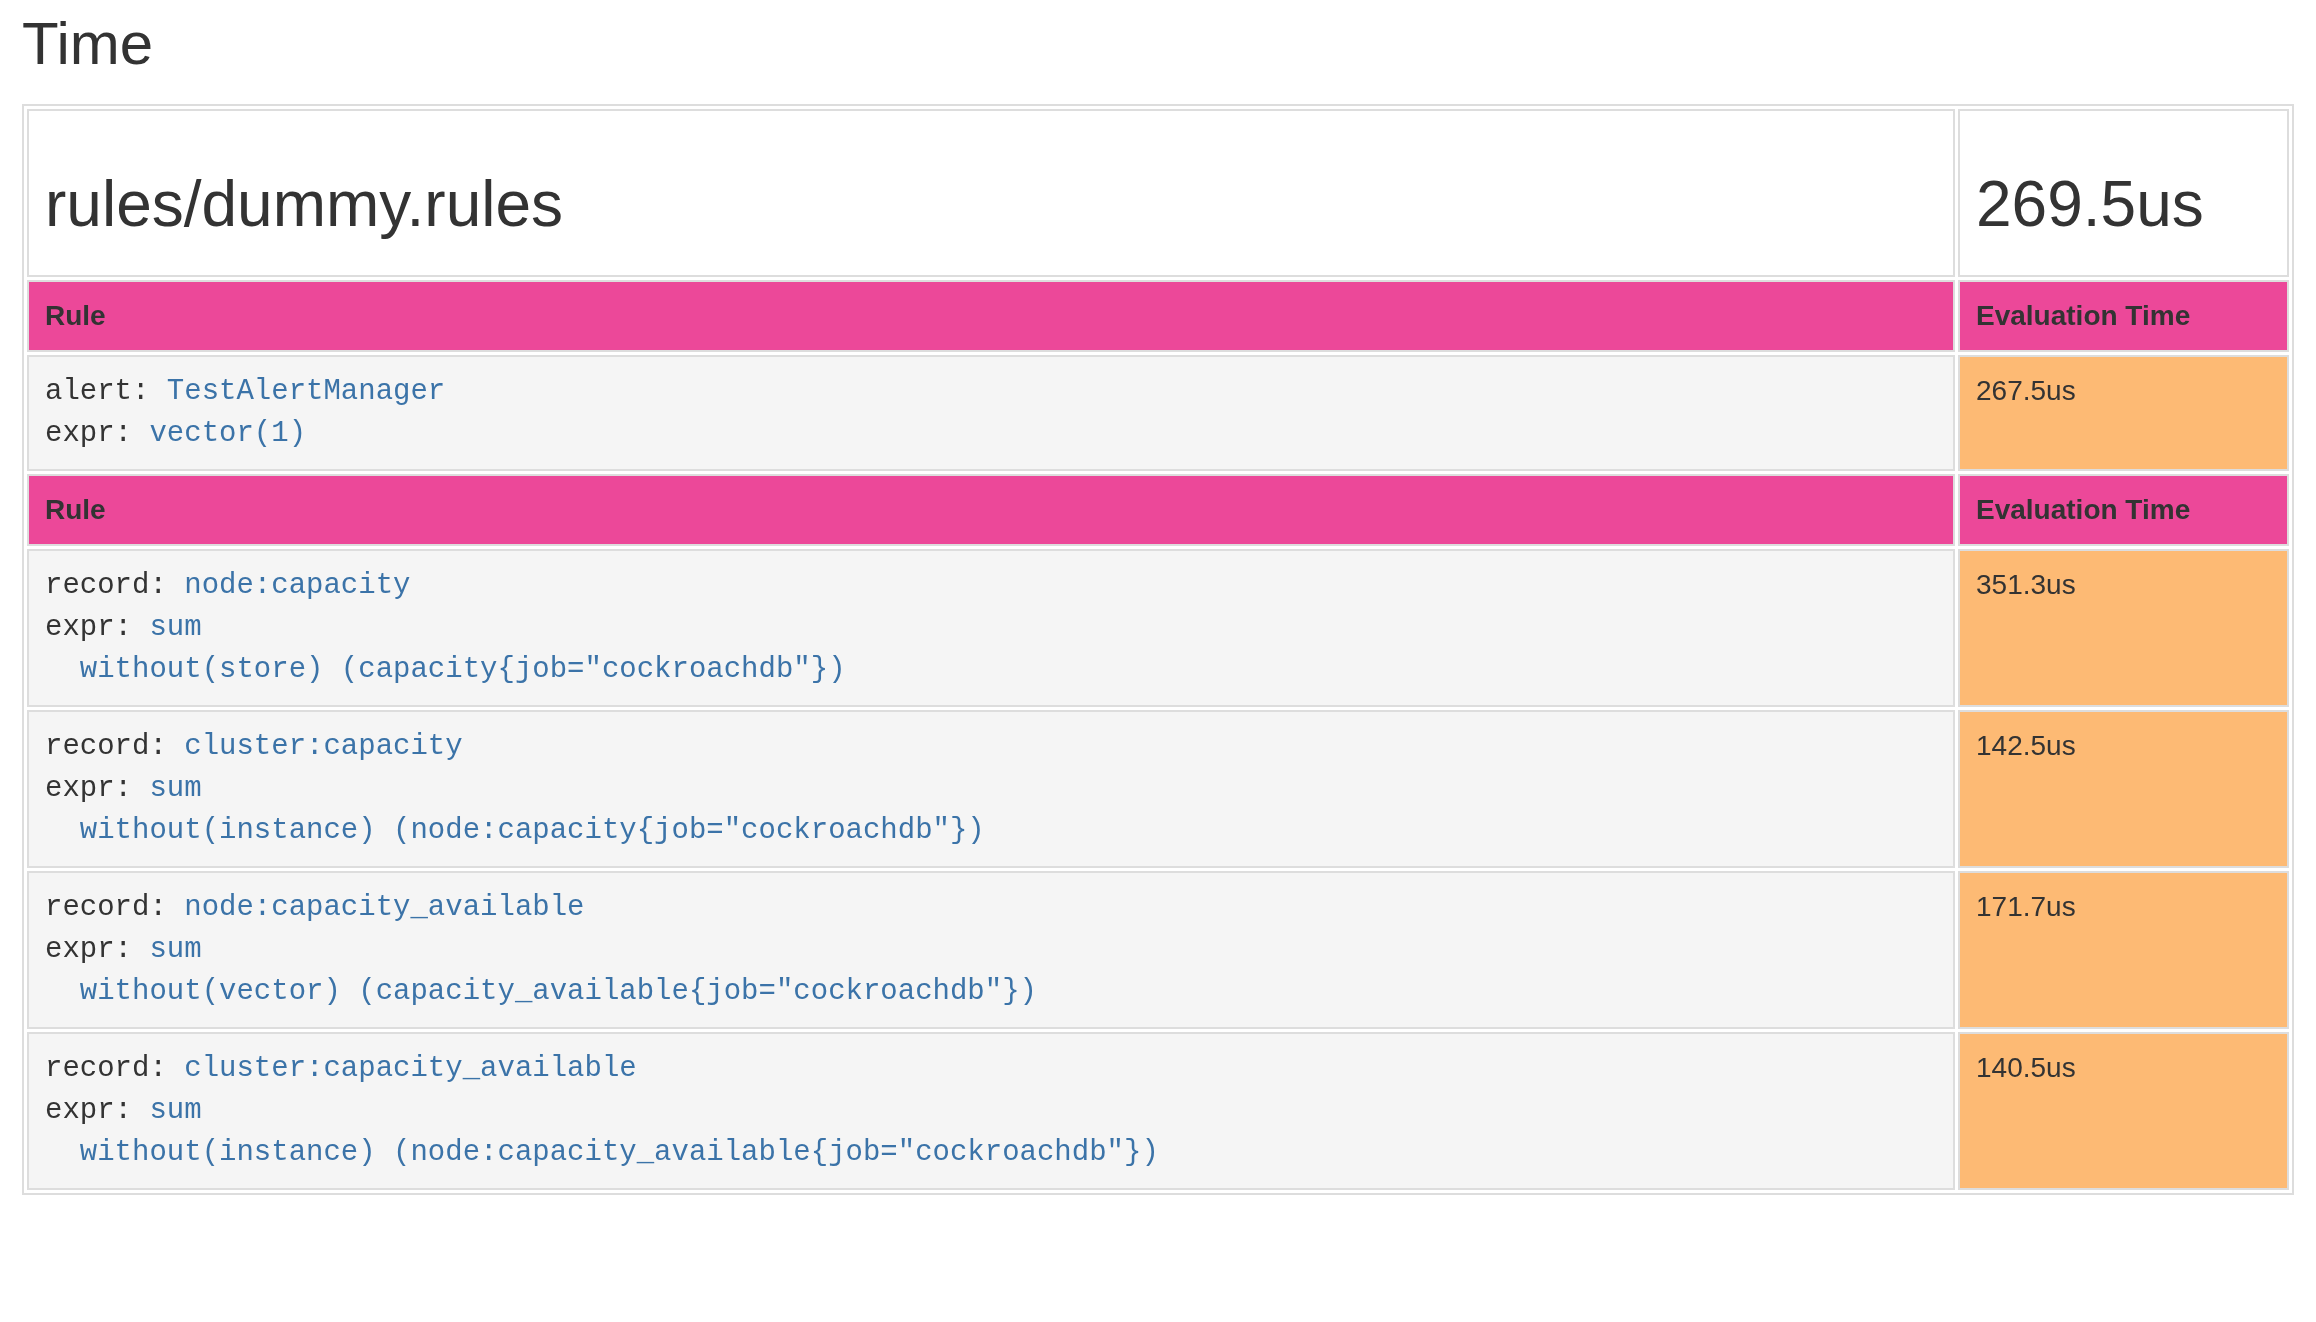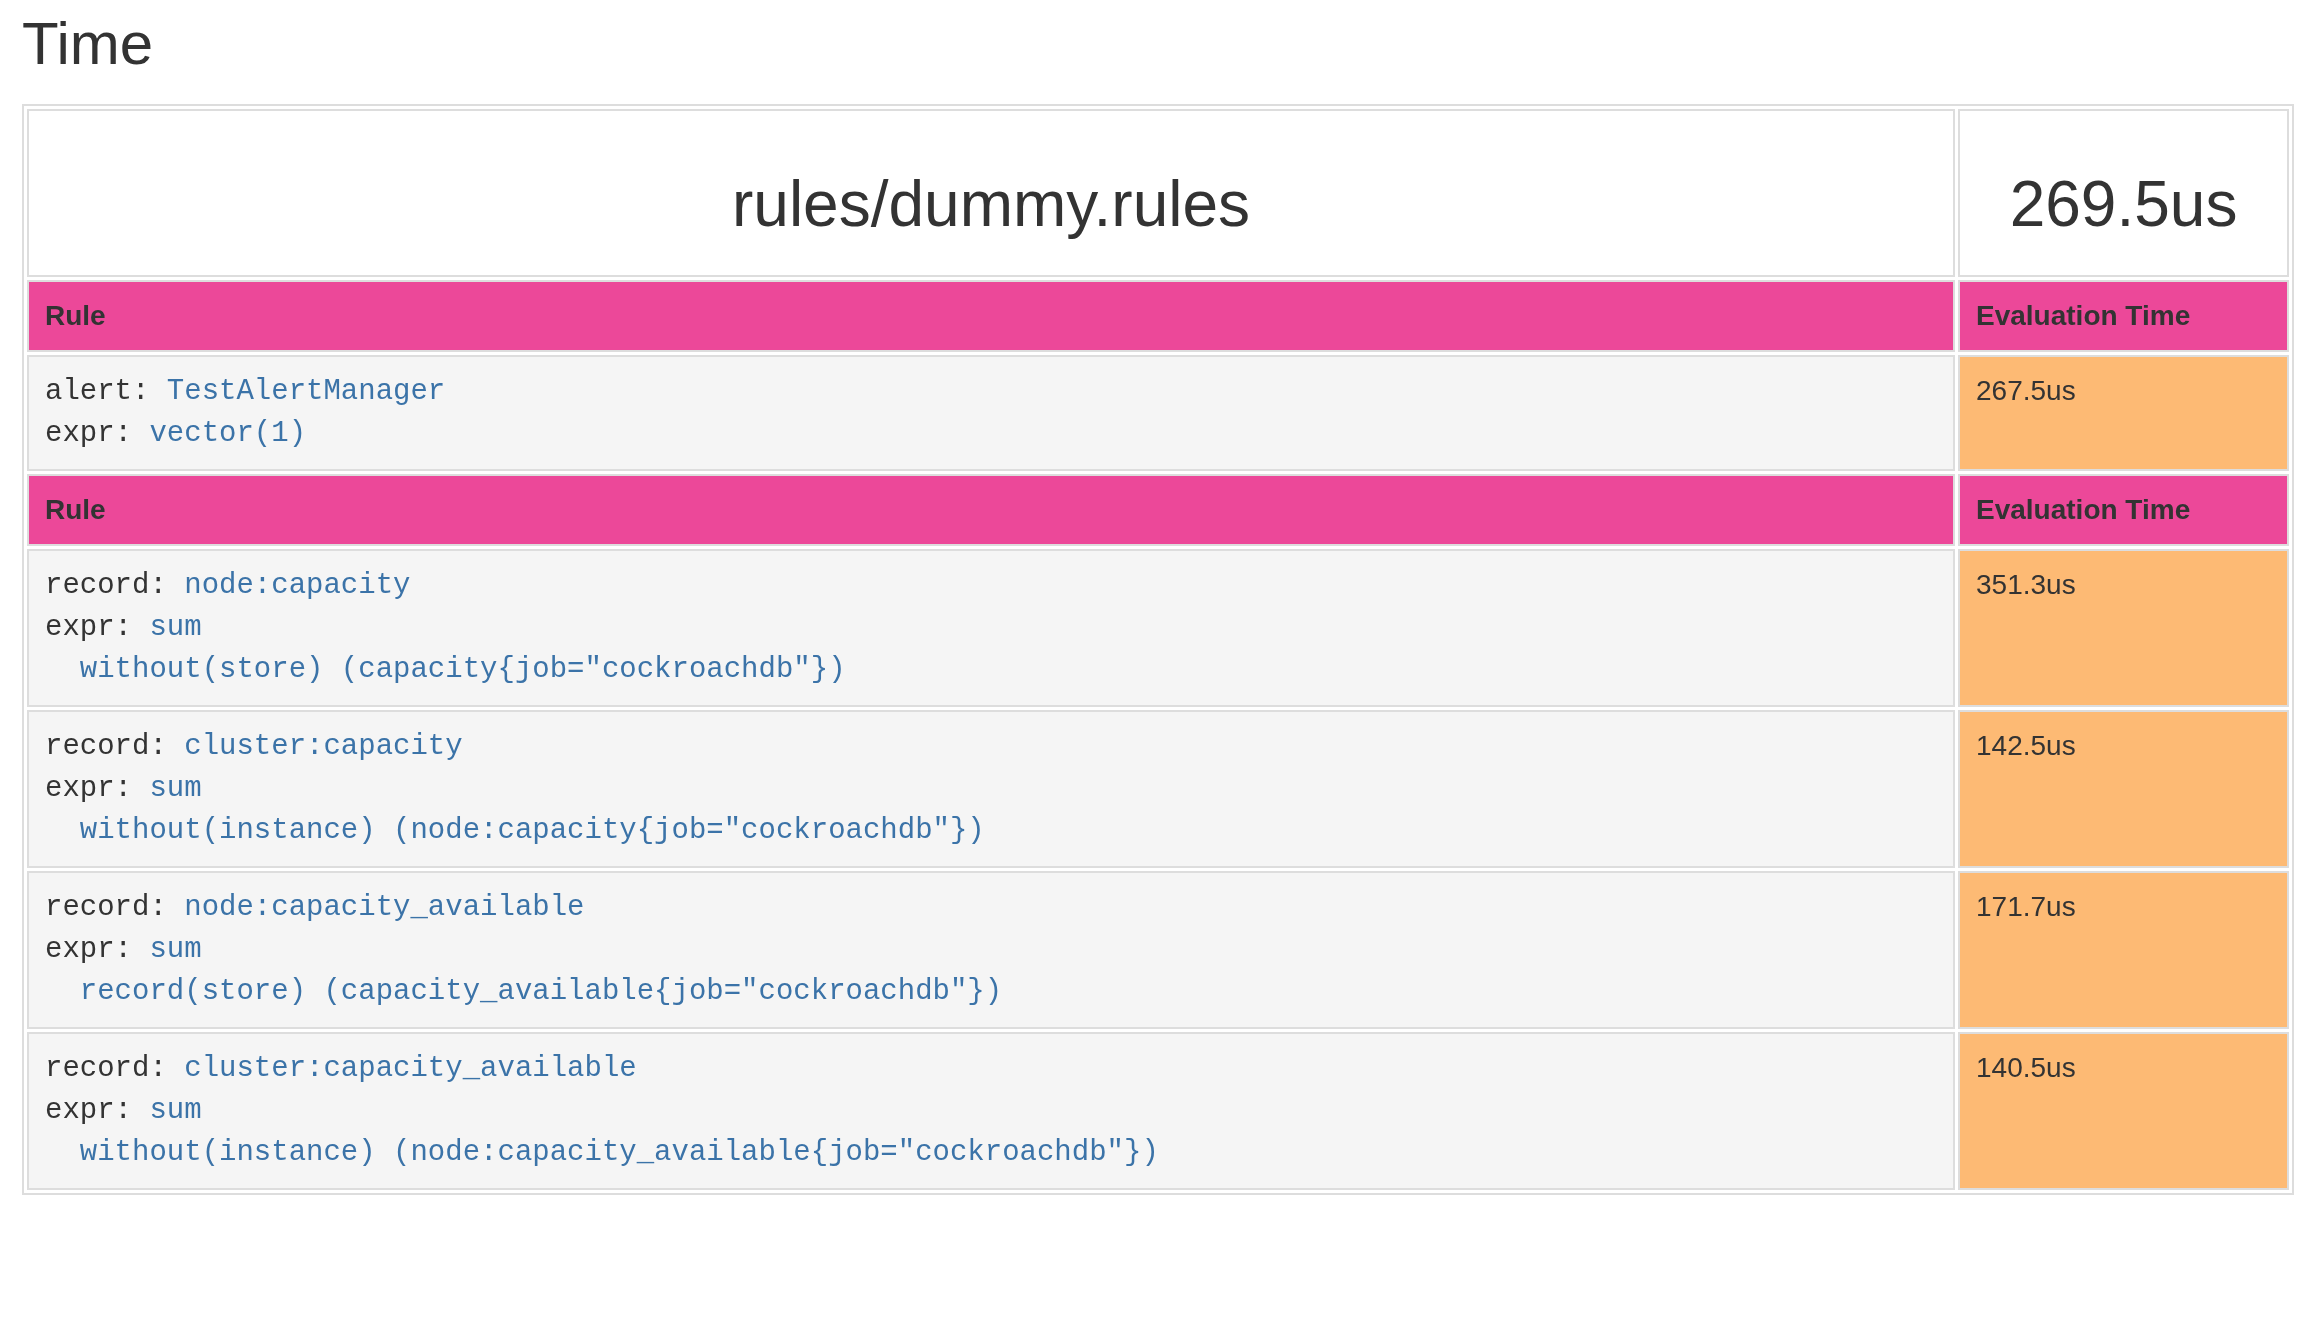--- a/index.html
+++ b/index.html
@@ -55,21 +55,20 @@
     background:#ec4899;
   }
   td.group-cell{background:#ffffff;}
   td.group-cell h2{
     margin:44px 0 22px 0;
     font-size:64px;
     line-height:70px;
     font-weight:500;
     color:var(--text-dark,#333);
     white-space:nowrap;
-    text-align:center;
   }
   td.rule-cell{
     background:var(--code-bg,#f5f5f5);
     font-family:"Liberation Mono",monospace;
     font-size:29px;
     line-height:42px;
     white-space:pre;
   }
   .rule-key{color:var(--text-dark,#333);margin-top:40px;}
   a.rule-link{
@@ -124,21 +123,21 @@
       </tr>
       <tr>
         <td class="rule-cell"><span class="rule-key">record:</span> <a class="rule-link" href="#">cluster:capacity</a>
 <span class="rule-key">expr:</span> <a class="rule-link" href="#">sum</a>
 <a class="rule-link" href="#">  without(instance) (node:capacity{job="cockroachdb"})</a></td>
         <td class="eval-cell">142.5us</td>
       </tr>
       <tr>
         <td class="rule-cell"><span class="rule-key">record:</span> <a class="rule-link" href="#">node:capacity_available</a>
 <span class="rule-key">expr:</span> <a class="rule-link" href="#">sum</a>
-<a class="rule-link" href="#">  record(store) (capacity_available{job="cockroachdb"})</a></td>
+<a class="rule-link" href="#">  without(vector) (capacity_available{job="cockroachdb"})</a></td>
         <td class="eval-cell">171.7us</td>
       </tr>
       <tr>
         <td class="rule-cell"><span class="rule-key">record:</span> <a class="rule-link" href="#">cluster:capacity_available</a>
 <span class="rule-key">expr:</span> <a class="rule-link" href="#">sum</a>
 <a class="rule-link" href="#">  without(instance) (node:capacity_available{job="cockroachdb"})</a></td>
         <td class="eval-cell">140.5us</td>
       </tr>
     </tbody>
 </table>

